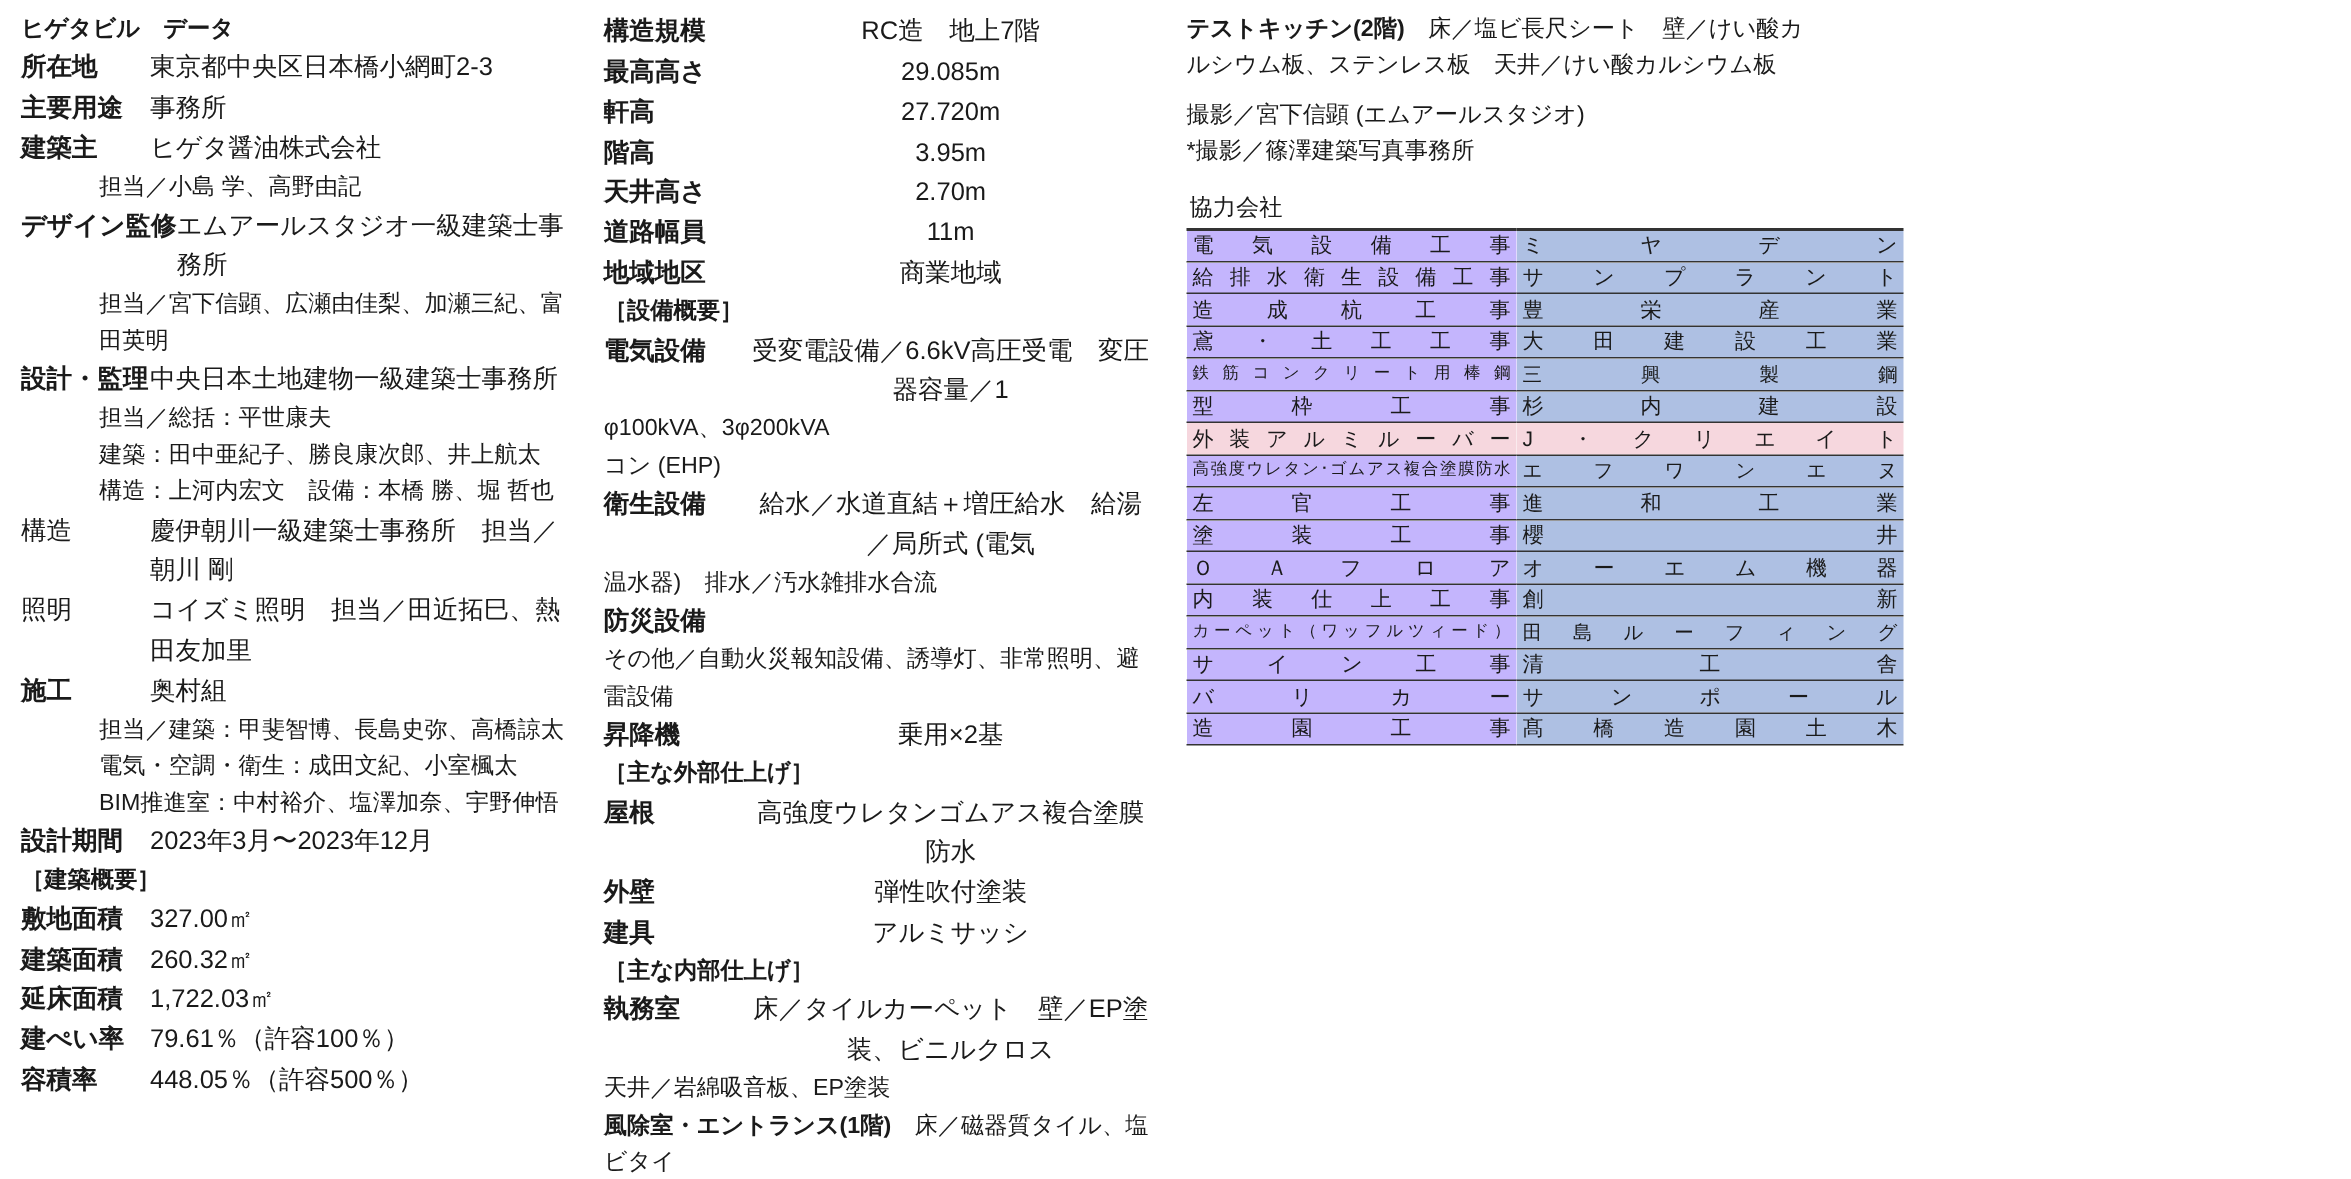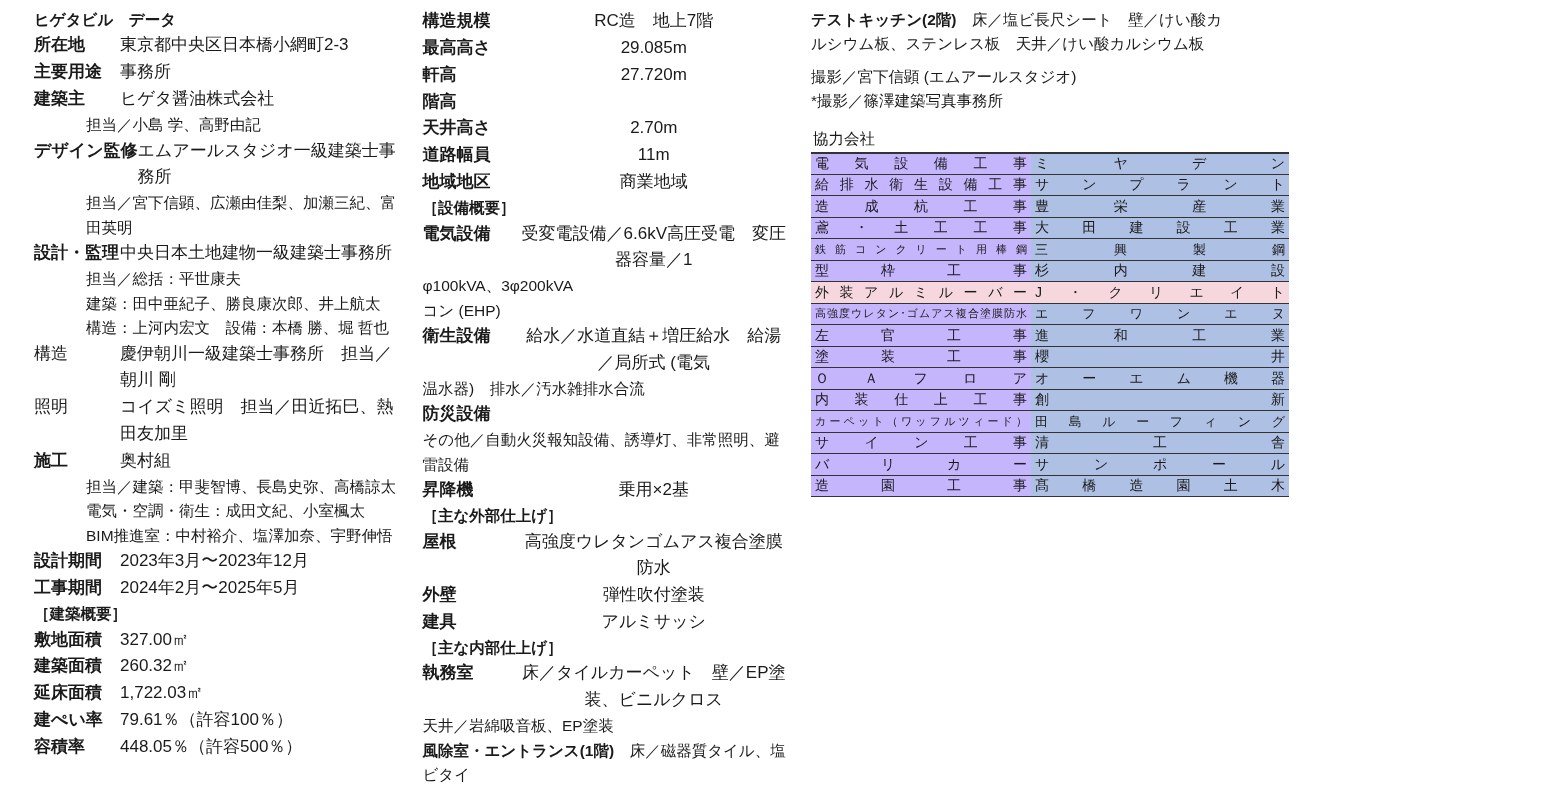--- a/index.html
+++ b/index.html
@@ -10,21 +10,20 @@
     color:#1a1a1a;
     overflow:hidden;
   }
   .page{
     position:relative;
     width:1283px;height:786px;
     box-sizing:border-box;
     padding:8px 14px 0 14px;
     display:flex;
     gap:12px;
-    margin-left:20px;
   }
   .col{box-sizing:border-box;}
   .col1{width:500px;padding-right:10px;}
   .col2{width:500px;padding-right:10px;}
   .col3{width:545px;}
 
   .line{
     font-size:15.5px;
     line-height:1.58;
     white-space:pre-wrap;
@@ -129,24 +128,20 @@
           <div class="lbl">施工</div>
           <div class="val">奥村組</div>
         </div>
         <div class="line indent1">担当／建築：甲斐智博、長島史弥、高橋諒太</div>
         <div class="line indent1">電気・空調・衛生：成田文紀、小室楓太</div>
         <div class="line indent1">BIM推進室：中村裕介、塩澤加奈、宇野伸悟</div>
         <div class="row c1">
           <div class="lbl">設計期間</div>
           <div class="val">2023年3月〜2023年12月</div>
         </div>
-        <div class="row c1">
-          <div class="lbl">工事期間</div>
-          <div class="val">2024年2月〜2025年5月</div>
-        </div>
         <div class="line b">［建築概要］</div>
         <div class="row c1">
           <div class="lbl">敷地面積</div>
           <div class="val">327.00㎡</div>
         </div>
         <div class="row c1">
           <div class="lbl">建築面積</div>
           <div class="val">260.32㎡</div>
         </div>
         <div class="row c1">
@@ -173,20 +168,21 @@
         <div class="row c2">
           <div class="lbl">最高高さ</div>
           <div class="val">29.085m</div>
         </div>
         <div class="row c2">
           <div class="lbl">軒高</div>
           <div class="val">27.720m</div>
         </div>
         <div class="row c2">
           <div class="lbl">階高</div>
+          <div class="val">3.95m</div>
         </div>
         <div class="row c2">
           <div class="lbl">天井高さ</div>
           <div class="val">2.70m</div>
         </div>
         <div class="row c2">
           <div class="lbl">道路幅員</div>
           <div class="val">11m</div>
         </div>
         <div class="row c2">

